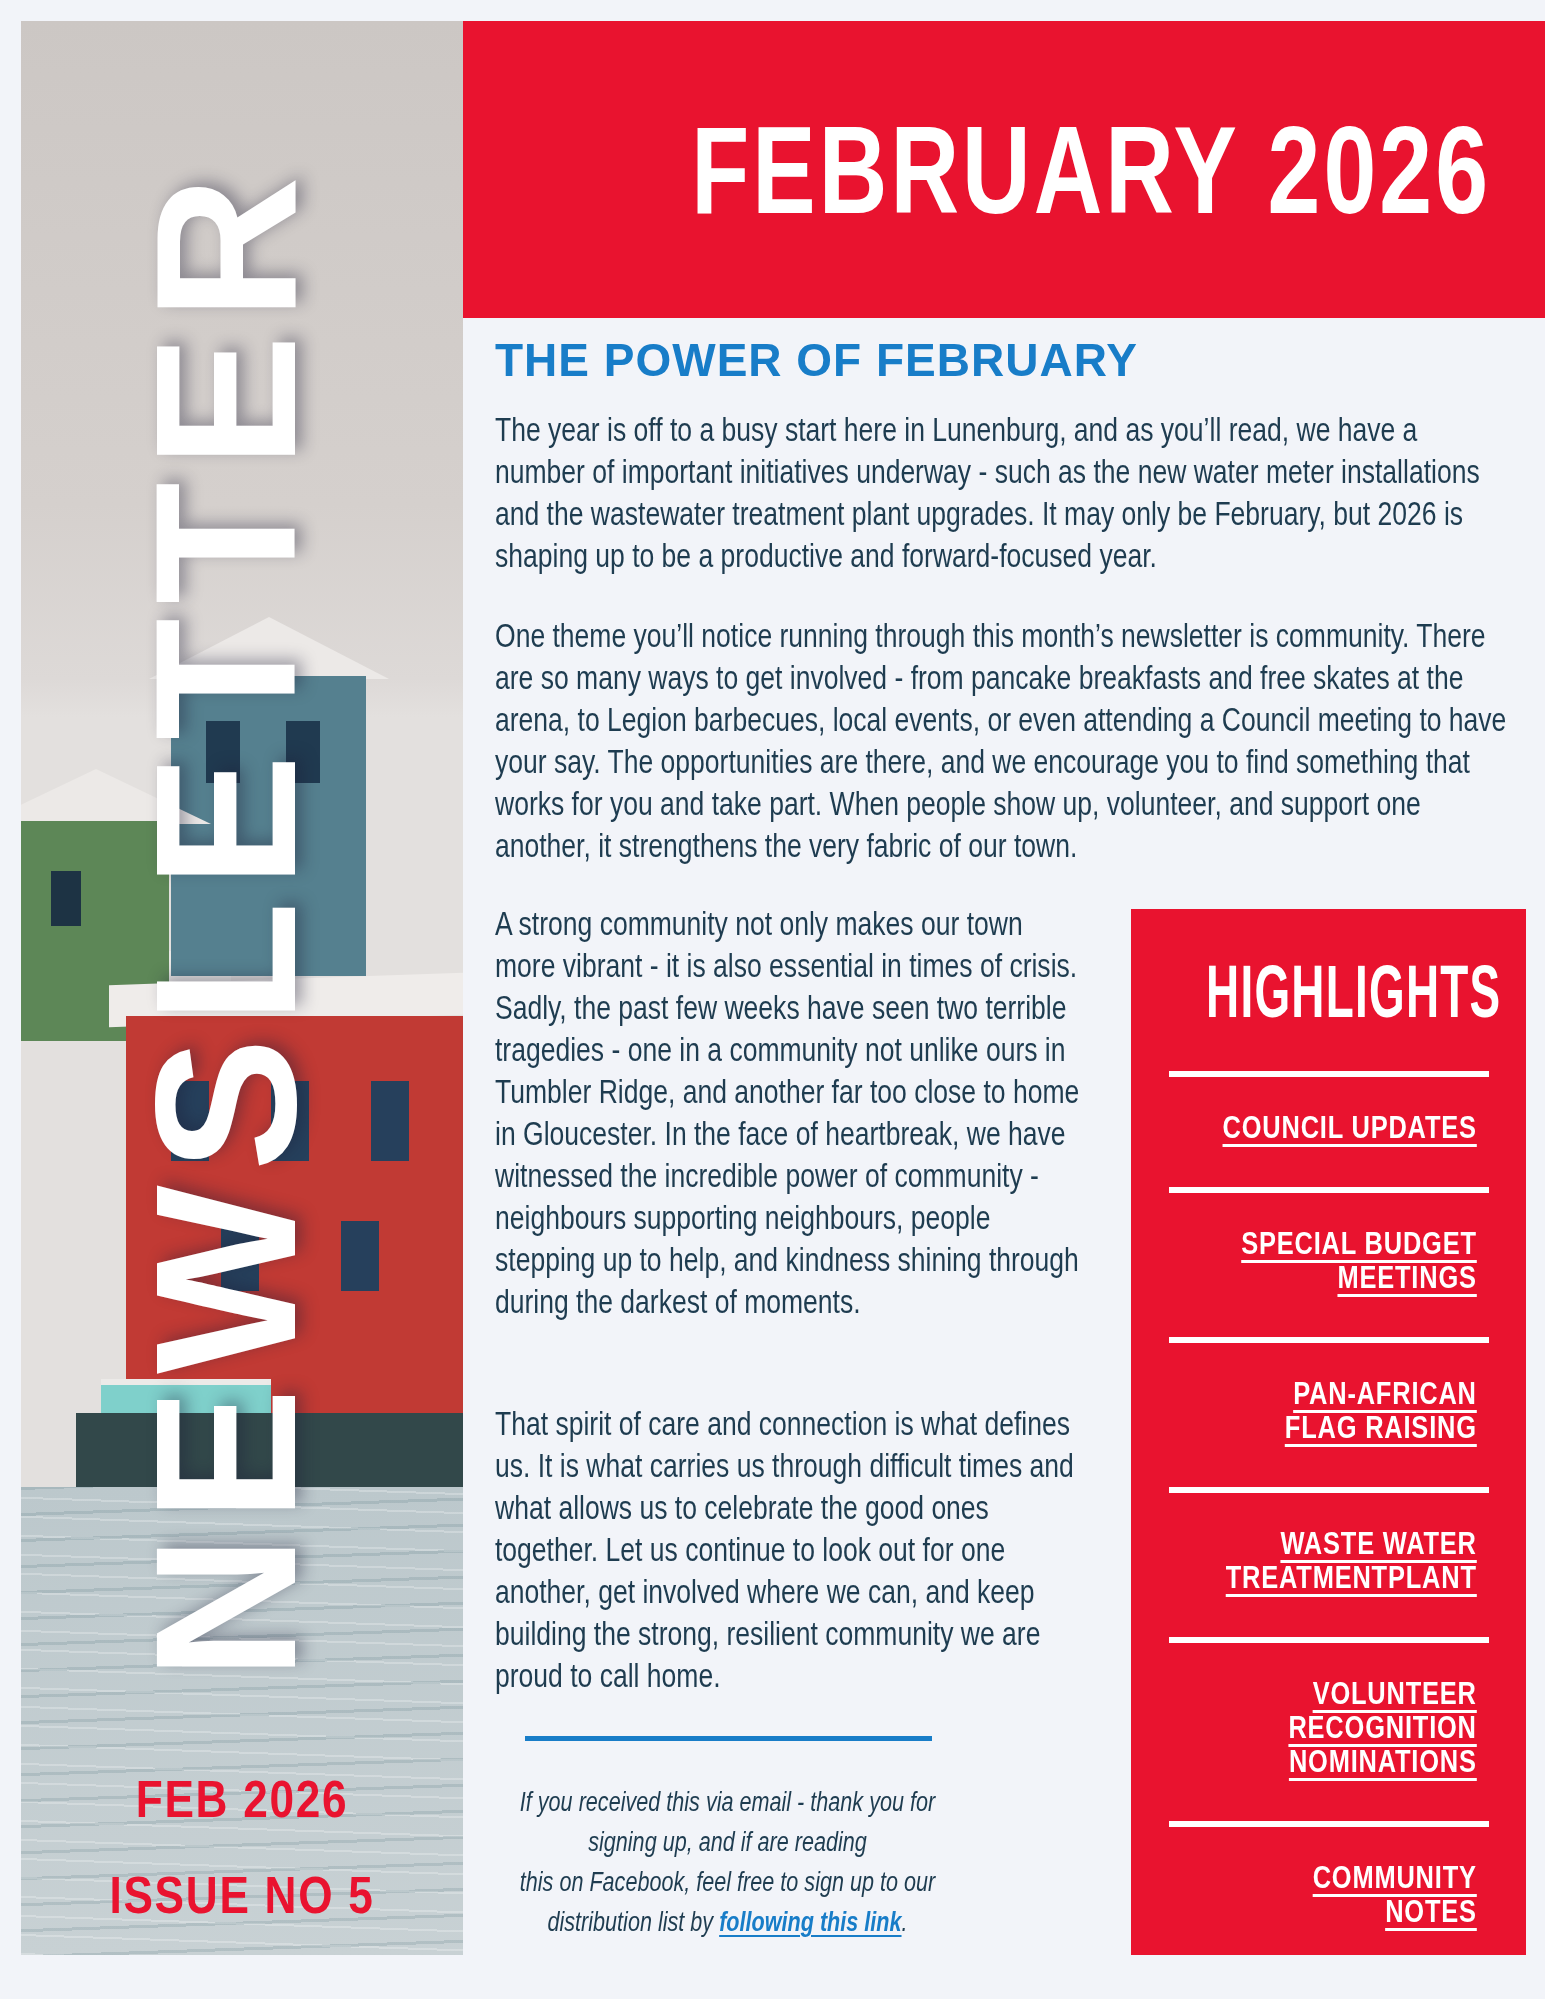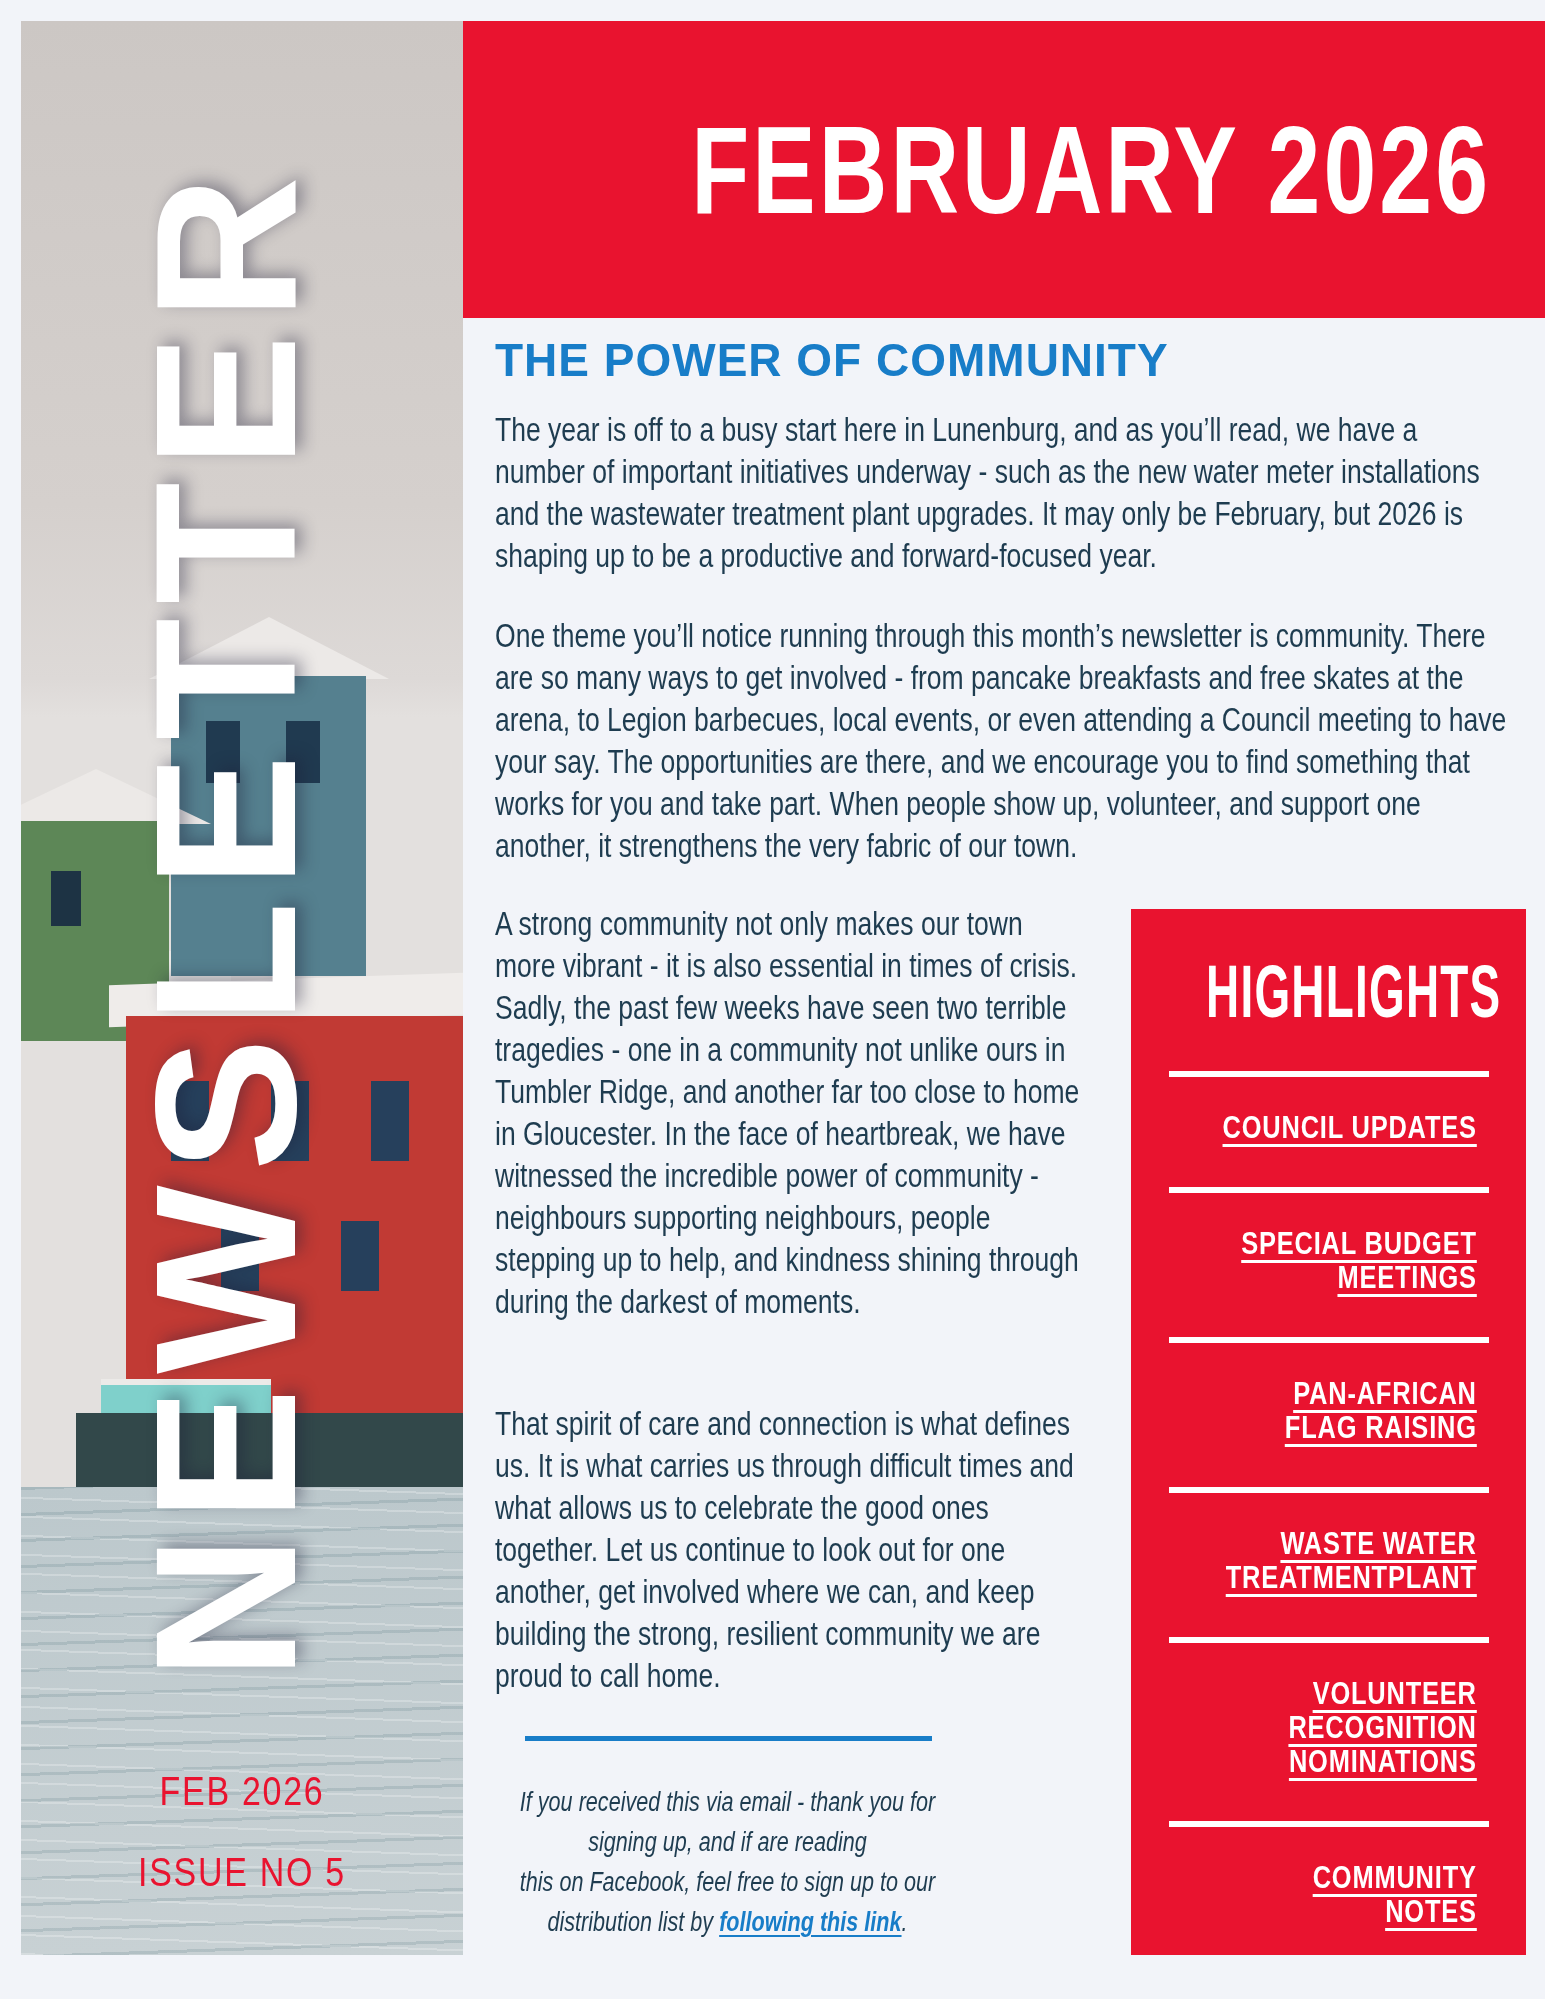--- a/index.html
+++ b/index.html
@@ -49,21 +49,21 @@
       linear-gradient(#bcc8cc, #c8d1d4);
   }
   .vertical-title {
     position:absolute; left:205px; top:900px;
     transform:translate(-50%,-50%) rotate(-90deg);
     white-space:nowrap;
     font-size:200px; font-weight:bold; letter-spacing:14px;
     color:#ffffff; text-shadow:5px 7px 16px rgba(30,30,55,0.38);
   }
   .issue-block { position:absolute; left:0; top:1748px; width:442px; text-align:center;
-                 color:#e9132f; font-weight:normal; font-size:40px; letter-spacing:2px; }
+                 color:#e9132f; font-weight:bold; font-size:52px; letter-spacing:2px; }
   .issue-line  { transform:scaleX(0.85); }
   .issue-line + .issue-line { margin-top:36px; }
 
   
   .banner {
     position:absolute; left:463px; top:21px; width:1257px; height:297px;
     background:#e9132f; display:flex; align-items:center; justify-content:center;
   }
   .banner-title {
     color:#ffffff; font-size:125px; font-weight:bold; letter-spacing:4px;
@@ -151,21 +151,21 @@
     <div class="issue-block">
       <div class="issue-line">FEB 2026</div>
       <div class="issue-line">ISSUE NO 5</div>
     </div>
   </div>
 
   <div class="banner">
     <div class="banner-title">FEBRUARY 2026</div>
   </div>
 
-  <div class="article-heading">THE POWER OF COMMUNITY</div>
+  <div class="article-heading">THE POWER OF FEBRUARY</div>
 
   <div class="para para-1">The year is off to a busy start here in Lunenburg, and as you’ll read, we have a number of important initiatives underway - such as the new water meter installations and the wastewater treatment plant upgrades. It may only be February, but 2026 is shaping up to be a productive and forward-focused year.</div>
   <div class="para para-2">One theme you’ll notice running through this month’s newsletter is community. There are so many ways to get involved - from pancake breakfasts and free skates at the arena, to Legion barbecues, local events, or even attending a Council meeting to have your say. The opportunities are there, and we encourage you to find something that works for you and take part. When people show up, volunteer, and support one another, it strengthens the very fabric of our town.</div>
   <div class="para para-3">A strong community not only makes our town more vibrant - it is also essential in times of crisis. Sadly, the past few weeks have seen two terrible tragedies - one in a community not unlike ours in Tumbler Ridge, and another far too close to home in Gloucester. In the face of heartbreak, we have witnessed the incredible power of community - neighbours supporting neighbours, people stepping up to help, and kindness shining through during the darkest of moments.</div>
   <div class="para para-4">That spirit of care and connection is what defines us. It is what carries us through difficult times and what allows us to celebrate the good ones together. Let us continue to look out for one another, get involved where we can, and keep building the strong, resilient community we are proud to call home.</div>
 
   <div class="hl-box">
     <div class="hl-title">HIGHLIGHTS</div>
 
     <div class="hl-divider"></div>

